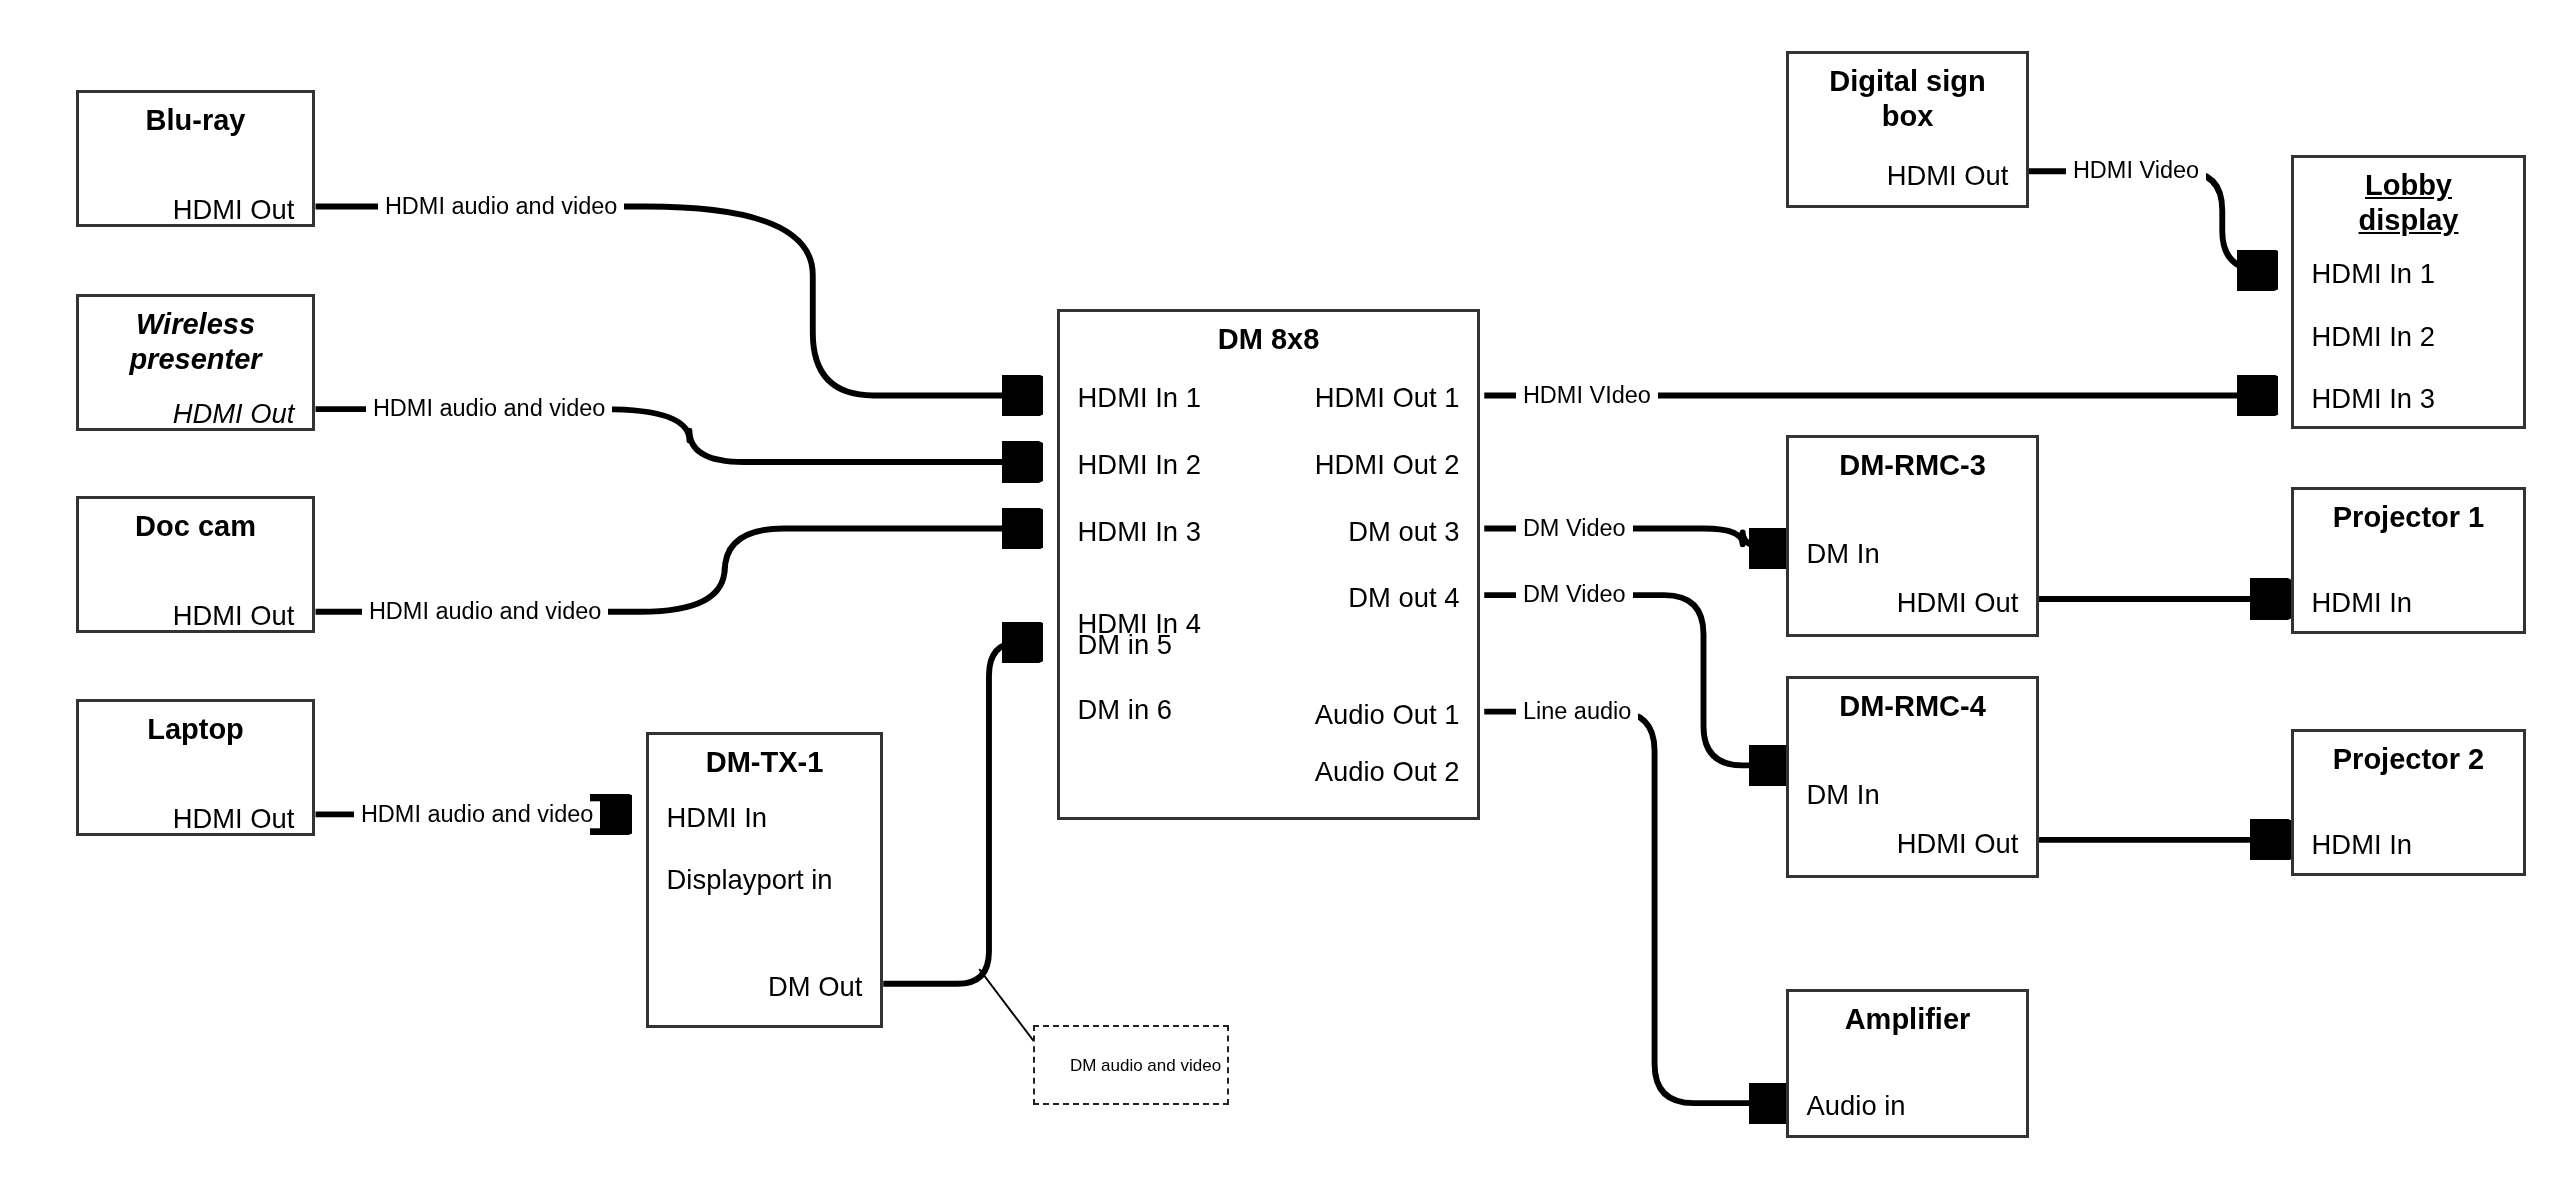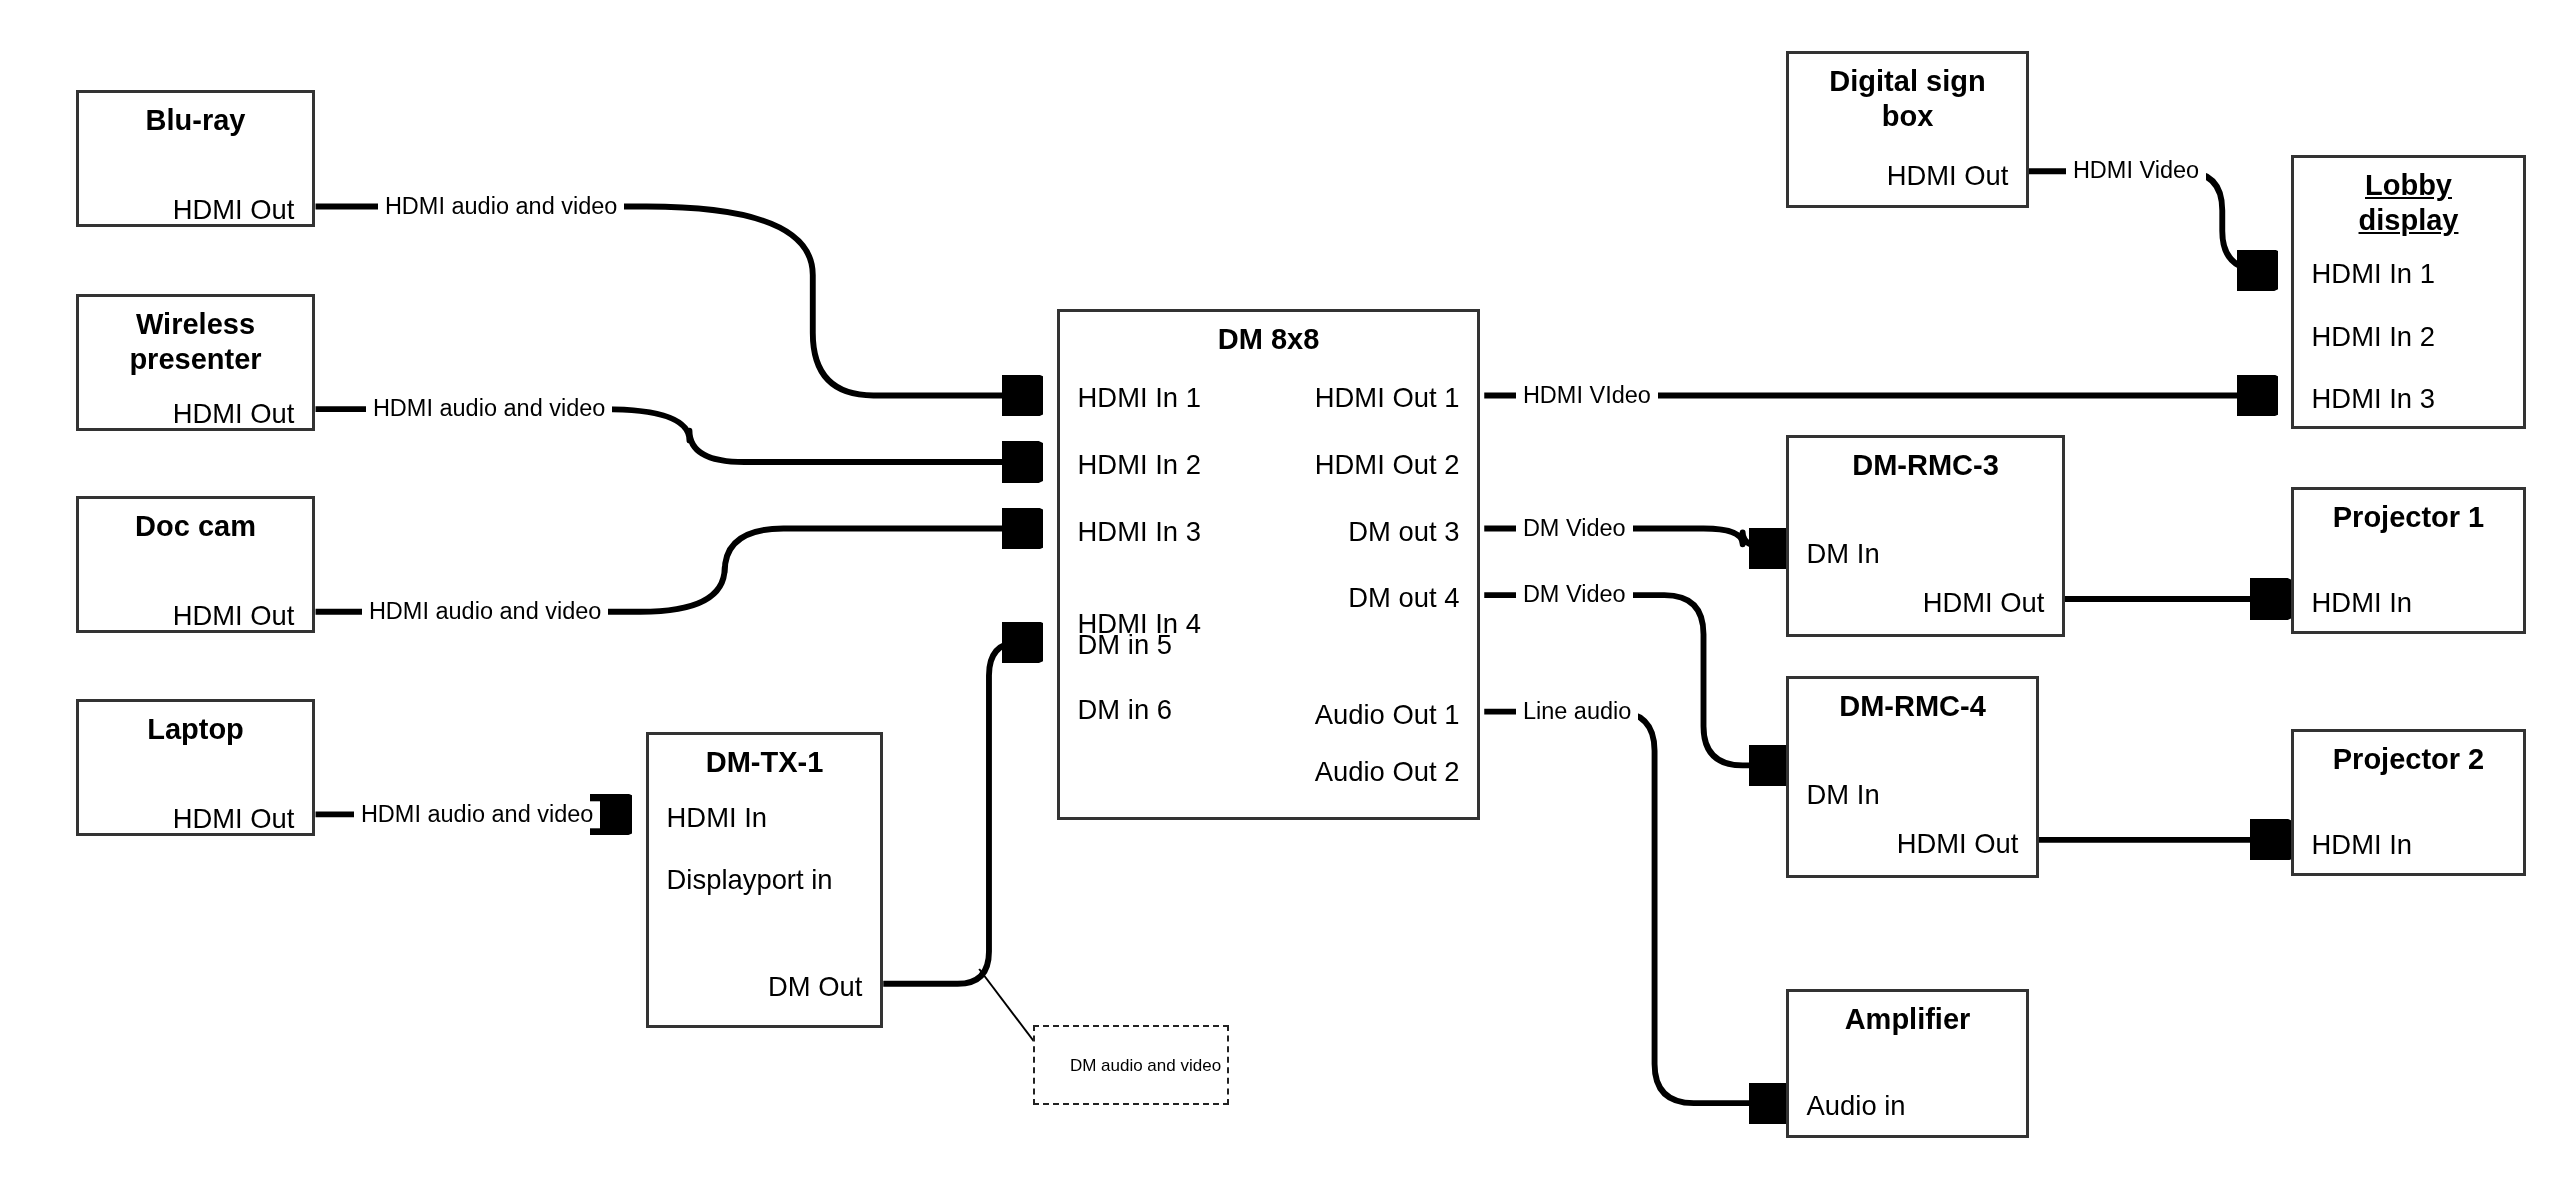--- a/index.html
+++ b/index.html
@@ -77,21 +77,21 @@
   <div class="edge-label" style="left:1516px;top:396px;">HDMI VIdeo</div>
   <div class="edge-label" style="left:1516px;top:529px;">DM Video</div>
   <div class="edge-label" style="left:1516px;top:595px;">DM Video</div>
   <div class="edge-label" style="left:1516px;top:712px;">Line audio</div>
 
   <div class="node" style="left:76px;top:90px;width:239px;height:137px;">
     <div class="title">Blu-ray</div>
     <div class="port right" style="top:101px;">HDMI Out</div>
   </div>
 
-  <div class="node" style="left:76px;top:294px;width:239px;height:137px;">
+  <div class="node" style="left:76px;top:294px;width:239px;height:137px;font-style:italic;">
     <div class="title" style="padding:0 13.7px;">Wireless presenter</div>
     <div class="port right" style="top:101px;">HDMI Out</div>
   </div>
 
   <div class="node" style="left:76px;top:496px;width:239px;height:137px;">
     <div class="title">Doc cam</div>
     <div class="port right" style="top:101px;">HDMI Out</div>
   </div>
 
   <div class="node" style="left:76px;top:699px;width:239px;height:137px;">
@@ -133,21 +133,21 @@
     <div class="port right" style="top:106px;">HDMI Out</div>
   </div>
 
   <div class="node" style="left:2291px;top:155px;width:235px;height:274px;">
     <div class="title" style="padding:0 19.6px;text-decoration:underline;">Lobby display</div>
     <div class="port left" style="top:100px;">HDMI In 1</div>
     <div class="port left" style="top:163px;">HDMI In 2</div>
     <div class="port left" style="top:225px;">HDMI In 3</div>
   </div>
 
-  <div class="node" style="left:1786px;top:435px;width:279px;height:202px;">
+  <div class="node" style="left:1786px;top:435px;width:253px;height:202px;">
     <div class="title">DM-RMC-3</div>
     <div class="port left" style="top:100px;">DM In</div>
     <div class="port right" style="top:149px;">HDMI Out</div>
   </div>
 
   <div class="node" style="left:1786px;top:676px;width:253px;height:202px;">
     <div class="title">DM-RMC-4</div>
     <div class="port left" style="top:100px;">DM In</div>
     <div class="port right" style="top:149px;">HDMI Out</div>
   </div>

